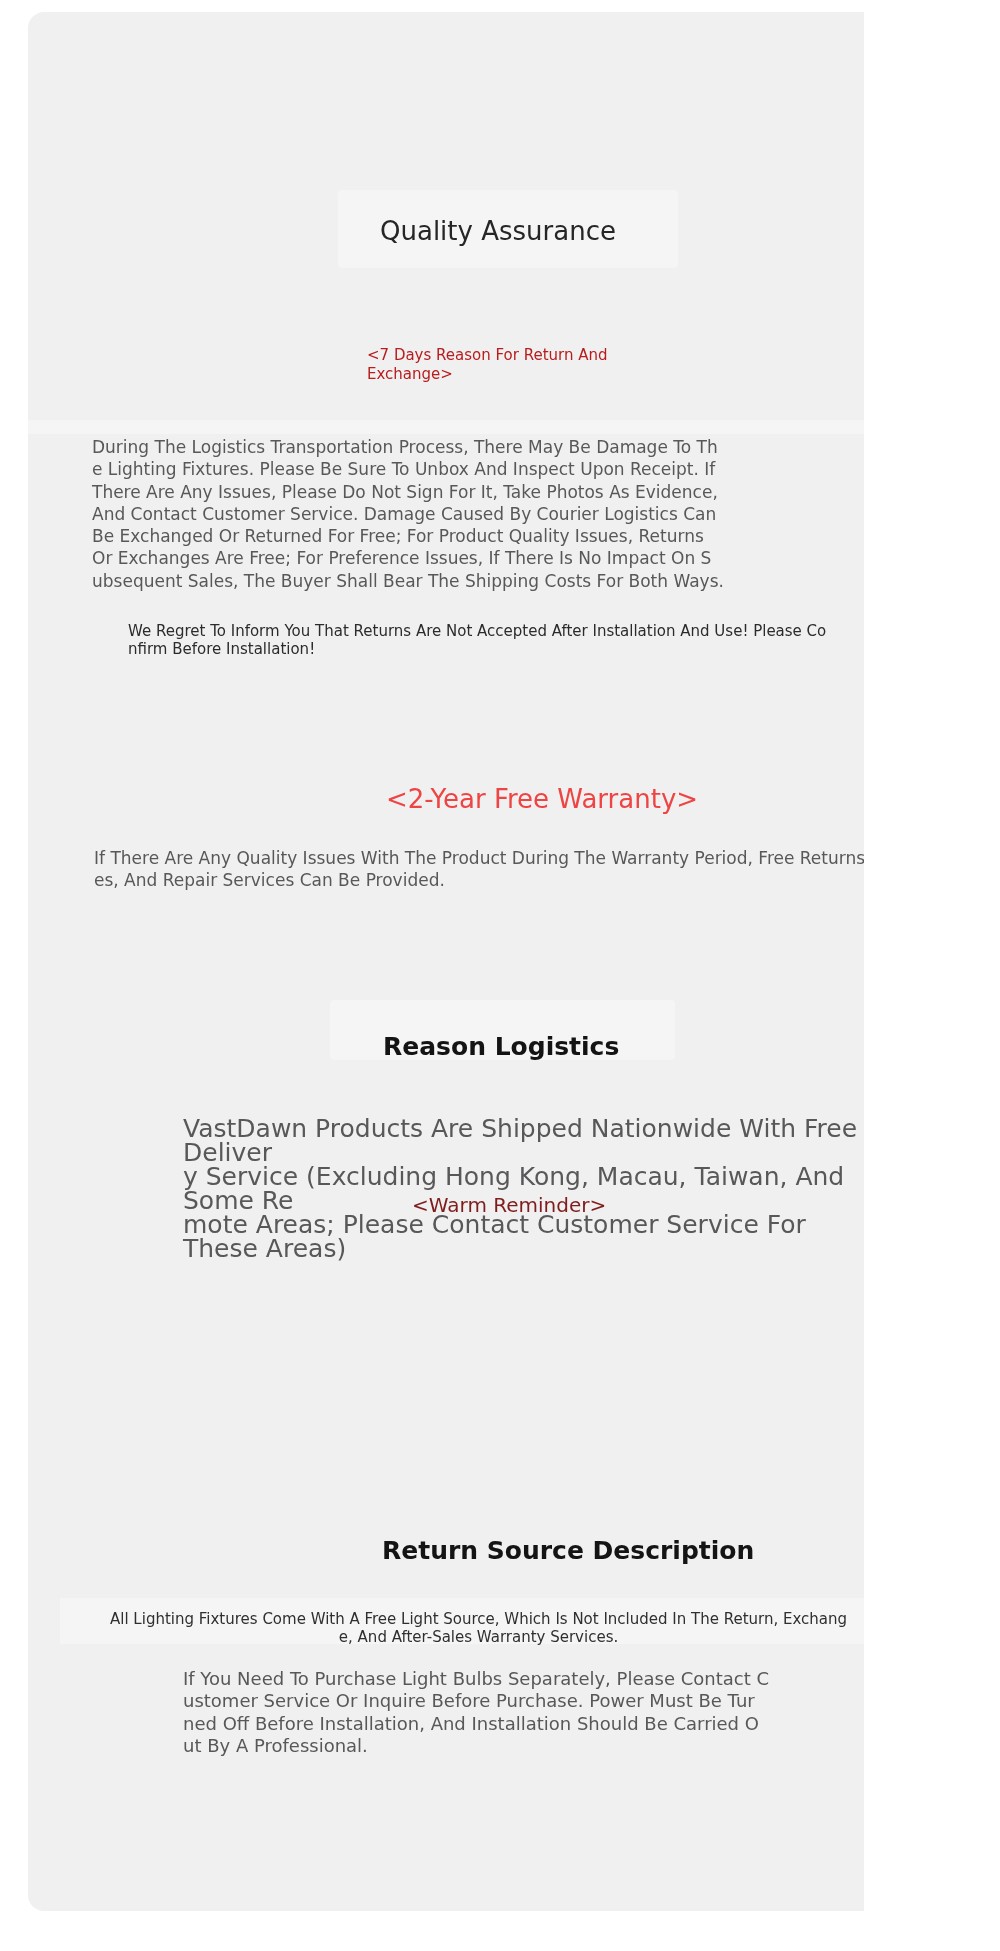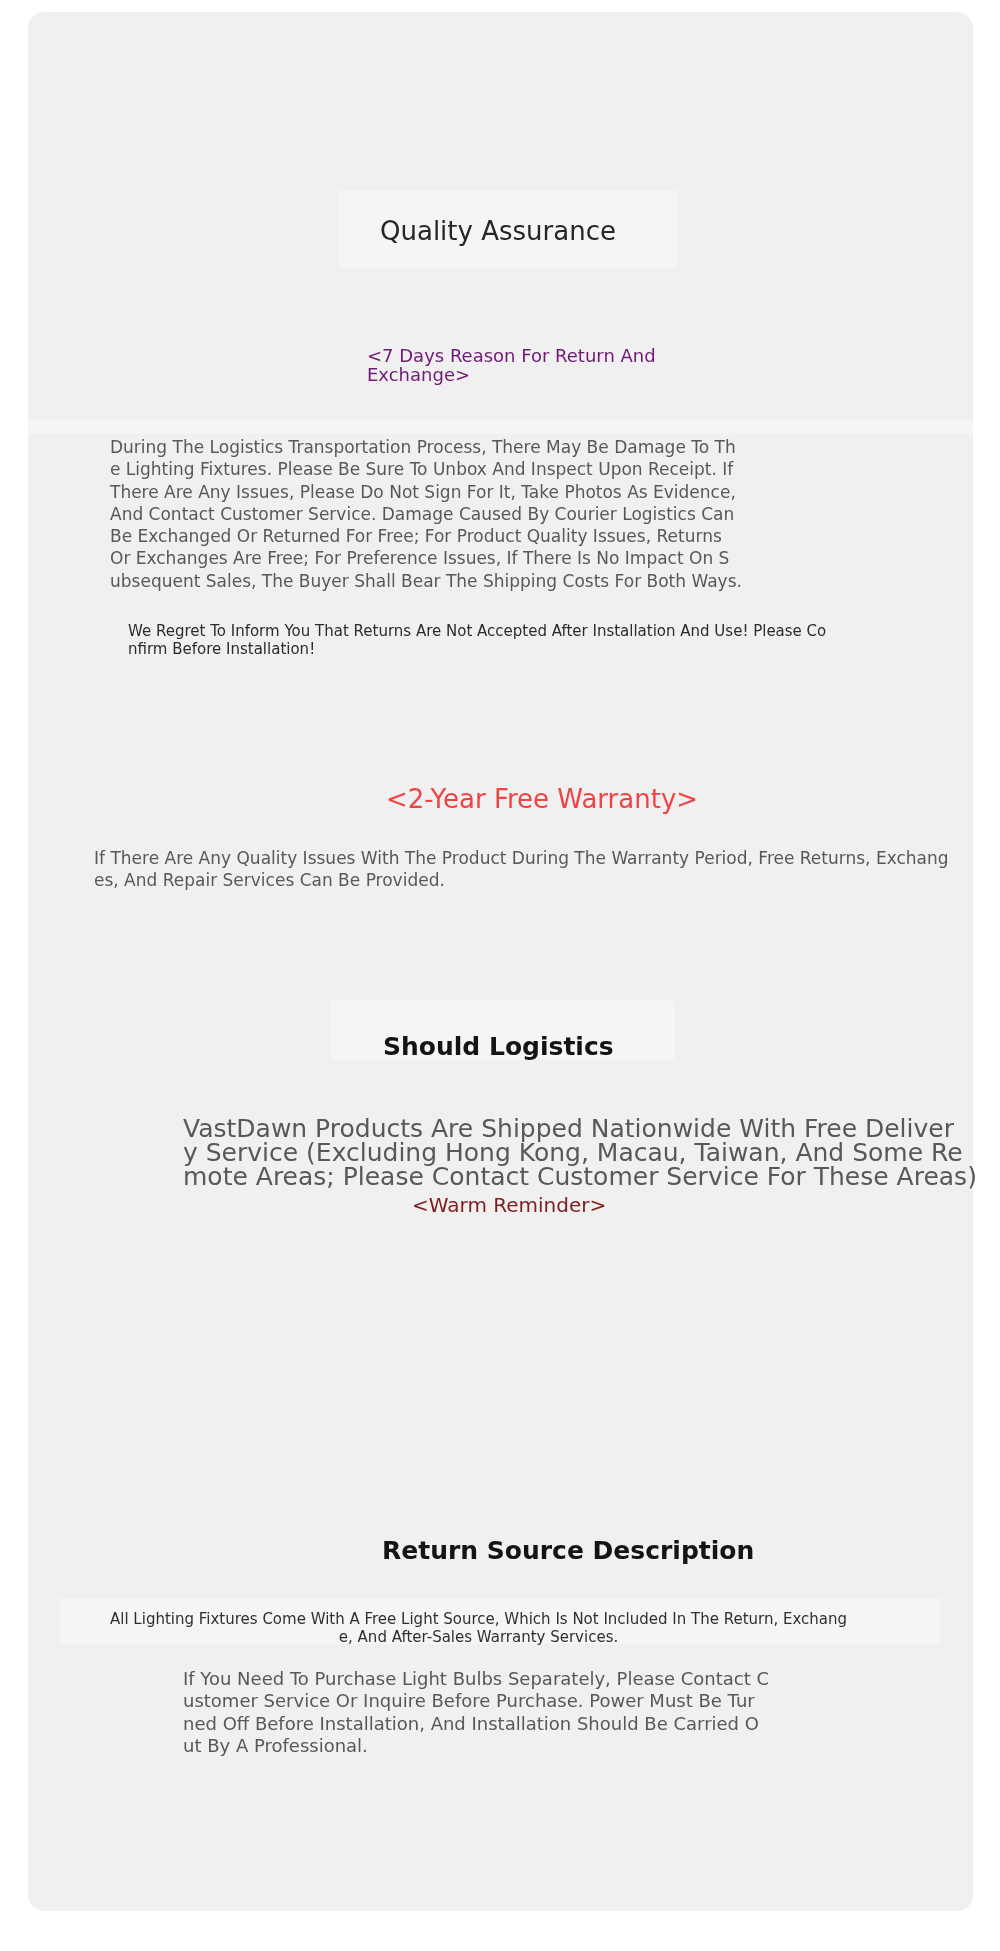--- a/index.html
+++ b/index.html
@@ -2,21 +2,21 @@
 <html><head>
 <meta charset="utf-8">
 <style>
   html, body {
     margin: 0;
     padding: 0;
     background: #ffffff;
   }
   .page {
     position: relative;
-    width: 1000px;
+    width: 864px;
     height: 1951px;
     overflow: hidden;
     background: #ffffff;
     font-family: "DejaVu Sans", "Liberation Sans", sans-serif;
   }
   .card {
     position: absolute;
     left: 28px;
     top: 12px;
     width: 945px;
@@ -34,25 +34,25 @@
     white-space: pre-line;
     margin: 0;
   }
   .qa-title {
     left: 380px; top: 216px;
     font-size: 26px; line-height: 30px;
     color: #262626; font-weight: 400;
   }
   .qa-subtitle {
     left: 367px; top: 346px;
-    font-size: 18px; line-height: 19px;
-    color: #701a75;
+    font-size: 15px; line-height: 19px;
+    color: #b91c1c;
   }
   .qa-body {
-    left: 110px; top: 436px;
+    left: 92px; top: 436px;
     font-size: 17px; line-height: 22.3px;
     color: #58585a;
   }
   .qa-note {
     left: 128px; top: 622px;
     font-size: 15px; line-height: 18px;
     color: #2b2b2b;
   }
   .warranty-title {
     left: 386px; top: 783px;
@@ -130,21 +130,21 @@
 ubsequent Sales, The Buyer Shall Bear The Shipping Costs For Both Ways.</p>
 
   <p class="tblock qa-note">We Regret To Inform You That Returns Are Not Accepted After Installation And Use! Please Co
 nfirm Before Installation!</p>
 
   <h2 class="tblock warranty-title">&lt;2-Year Free Warranty&gt;</h2>
 
   <p class="tblock warranty-body">If There Are Any Quality Issues With The Product During The Warranty Period, Free Returns, Exchang
 es, And Repair Services Can Be Provided.</p>
 
-  <h2 class="tblock logistics-title">Should Logistics</h2>
+  <h2 class="tblock logistics-title">Reason Logistics</h2>
 
   <p class="tblock logistics-body">VastDawn Products Are Shipped Nationwide With Free Deliver
 y Service (Excluding Hong Kong, Macau, Taiwan, And Some Re
 mote Areas; Please Contact Customer Service For These Areas)</p>
 
   <div class="tblock reminder-title">&lt;Warm Reminder&gt;</div>
 
 
   <h2 class="tblock light-title">Return Source Description</h2>
 

